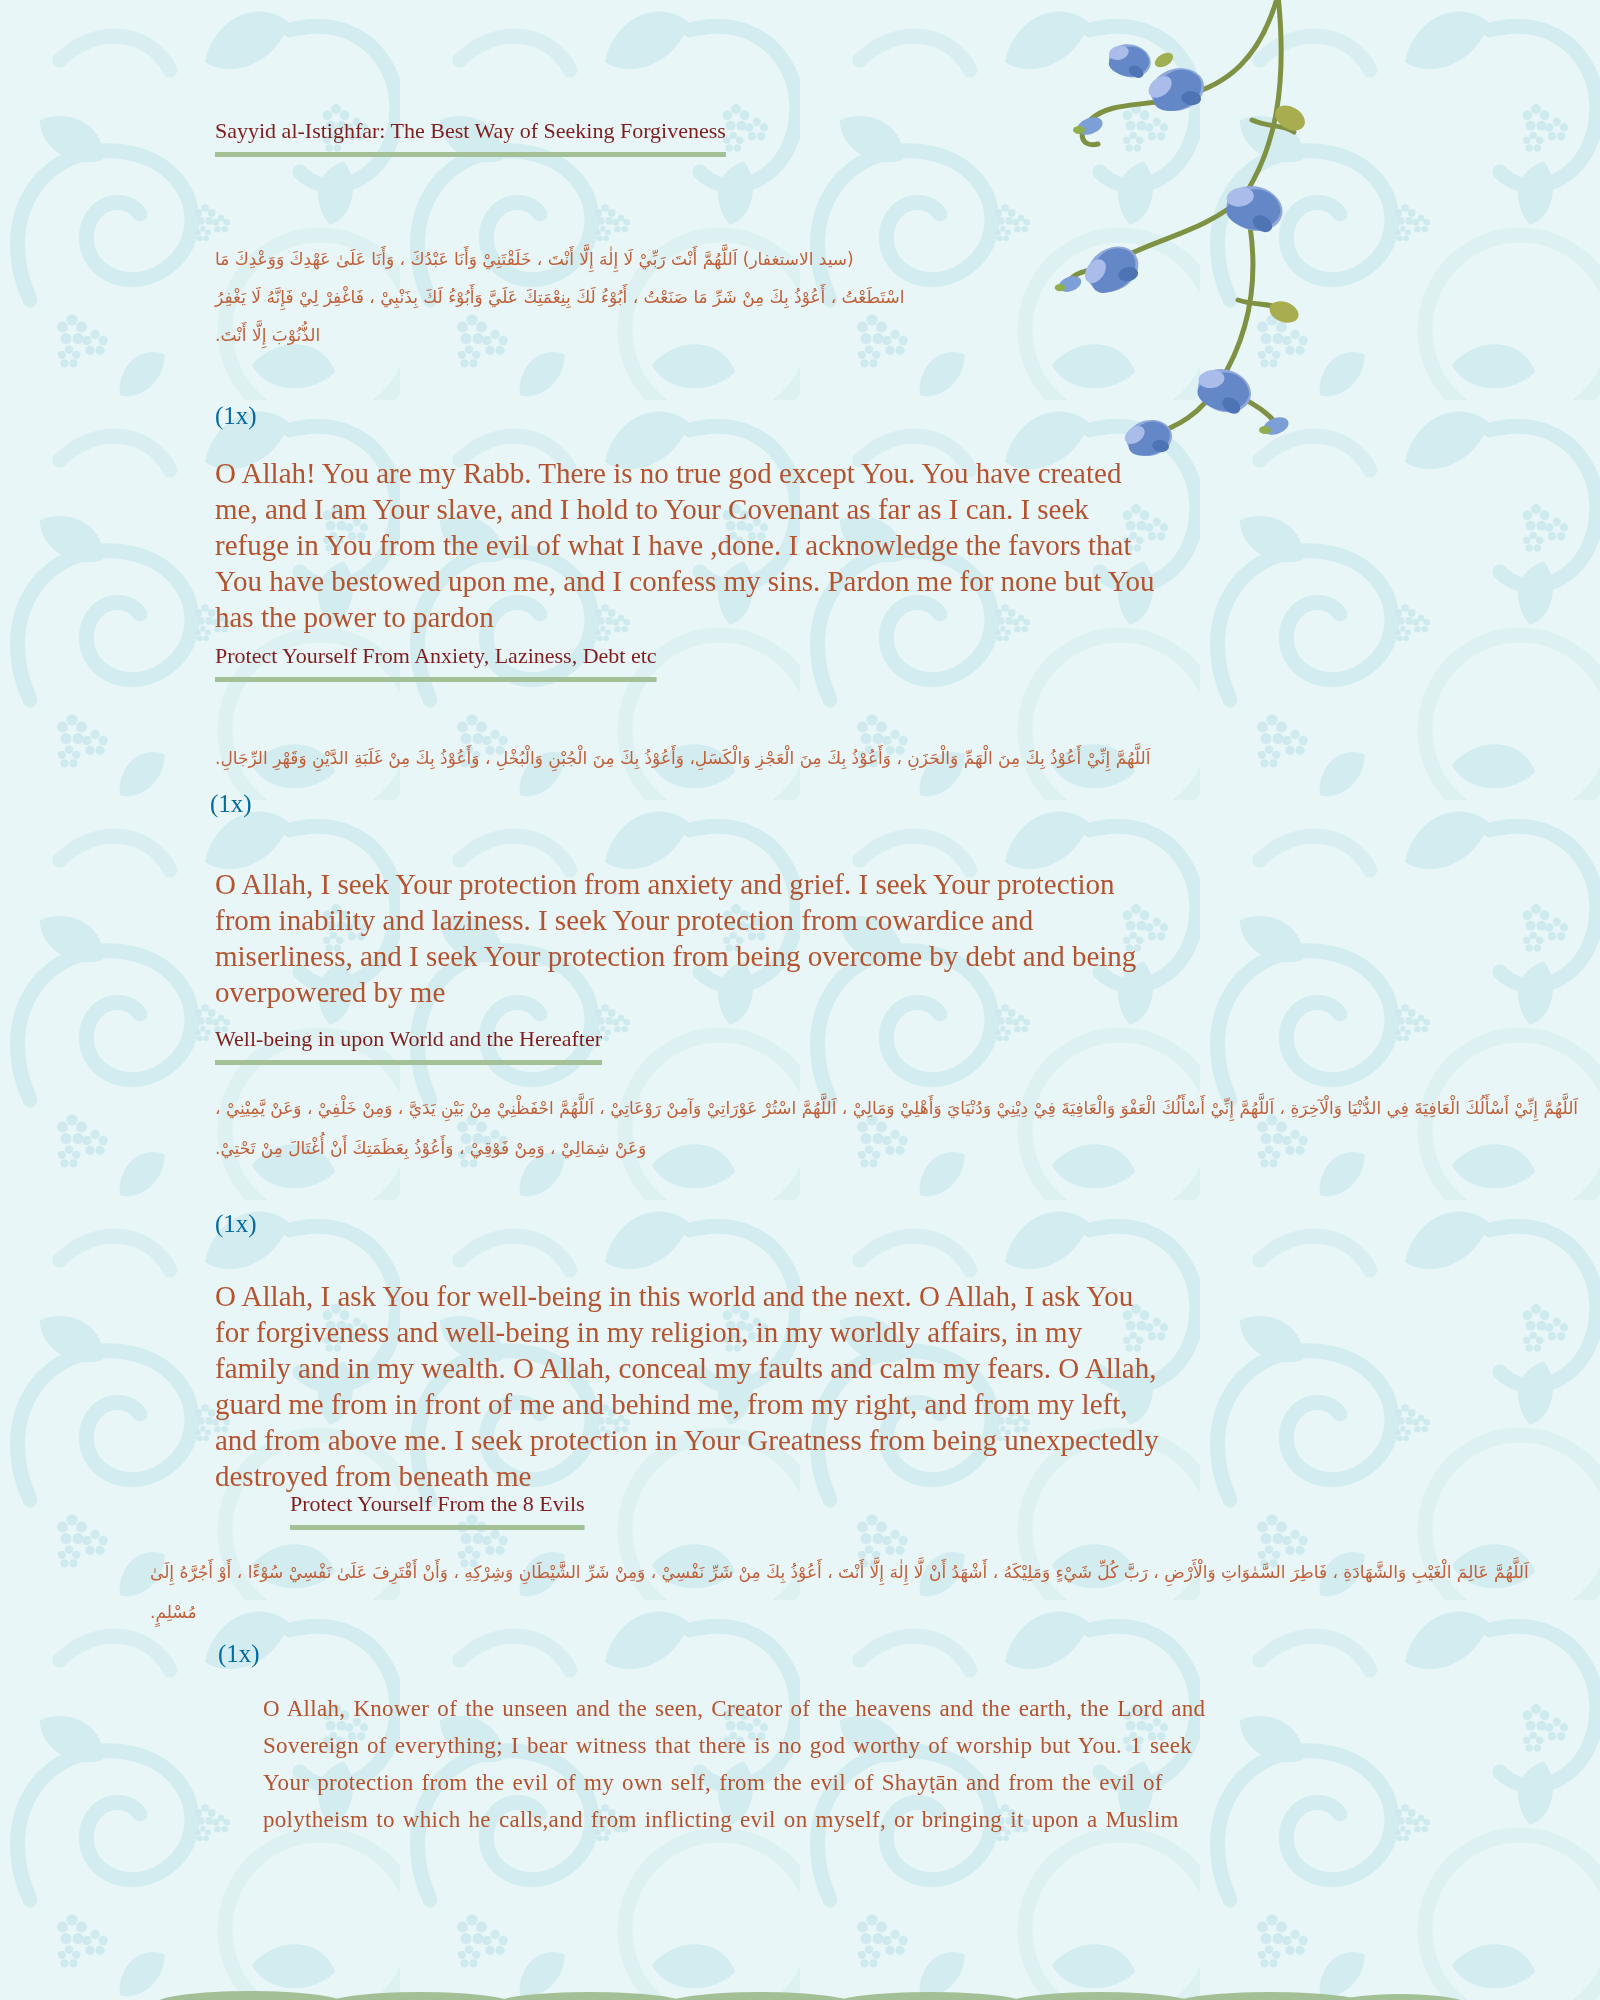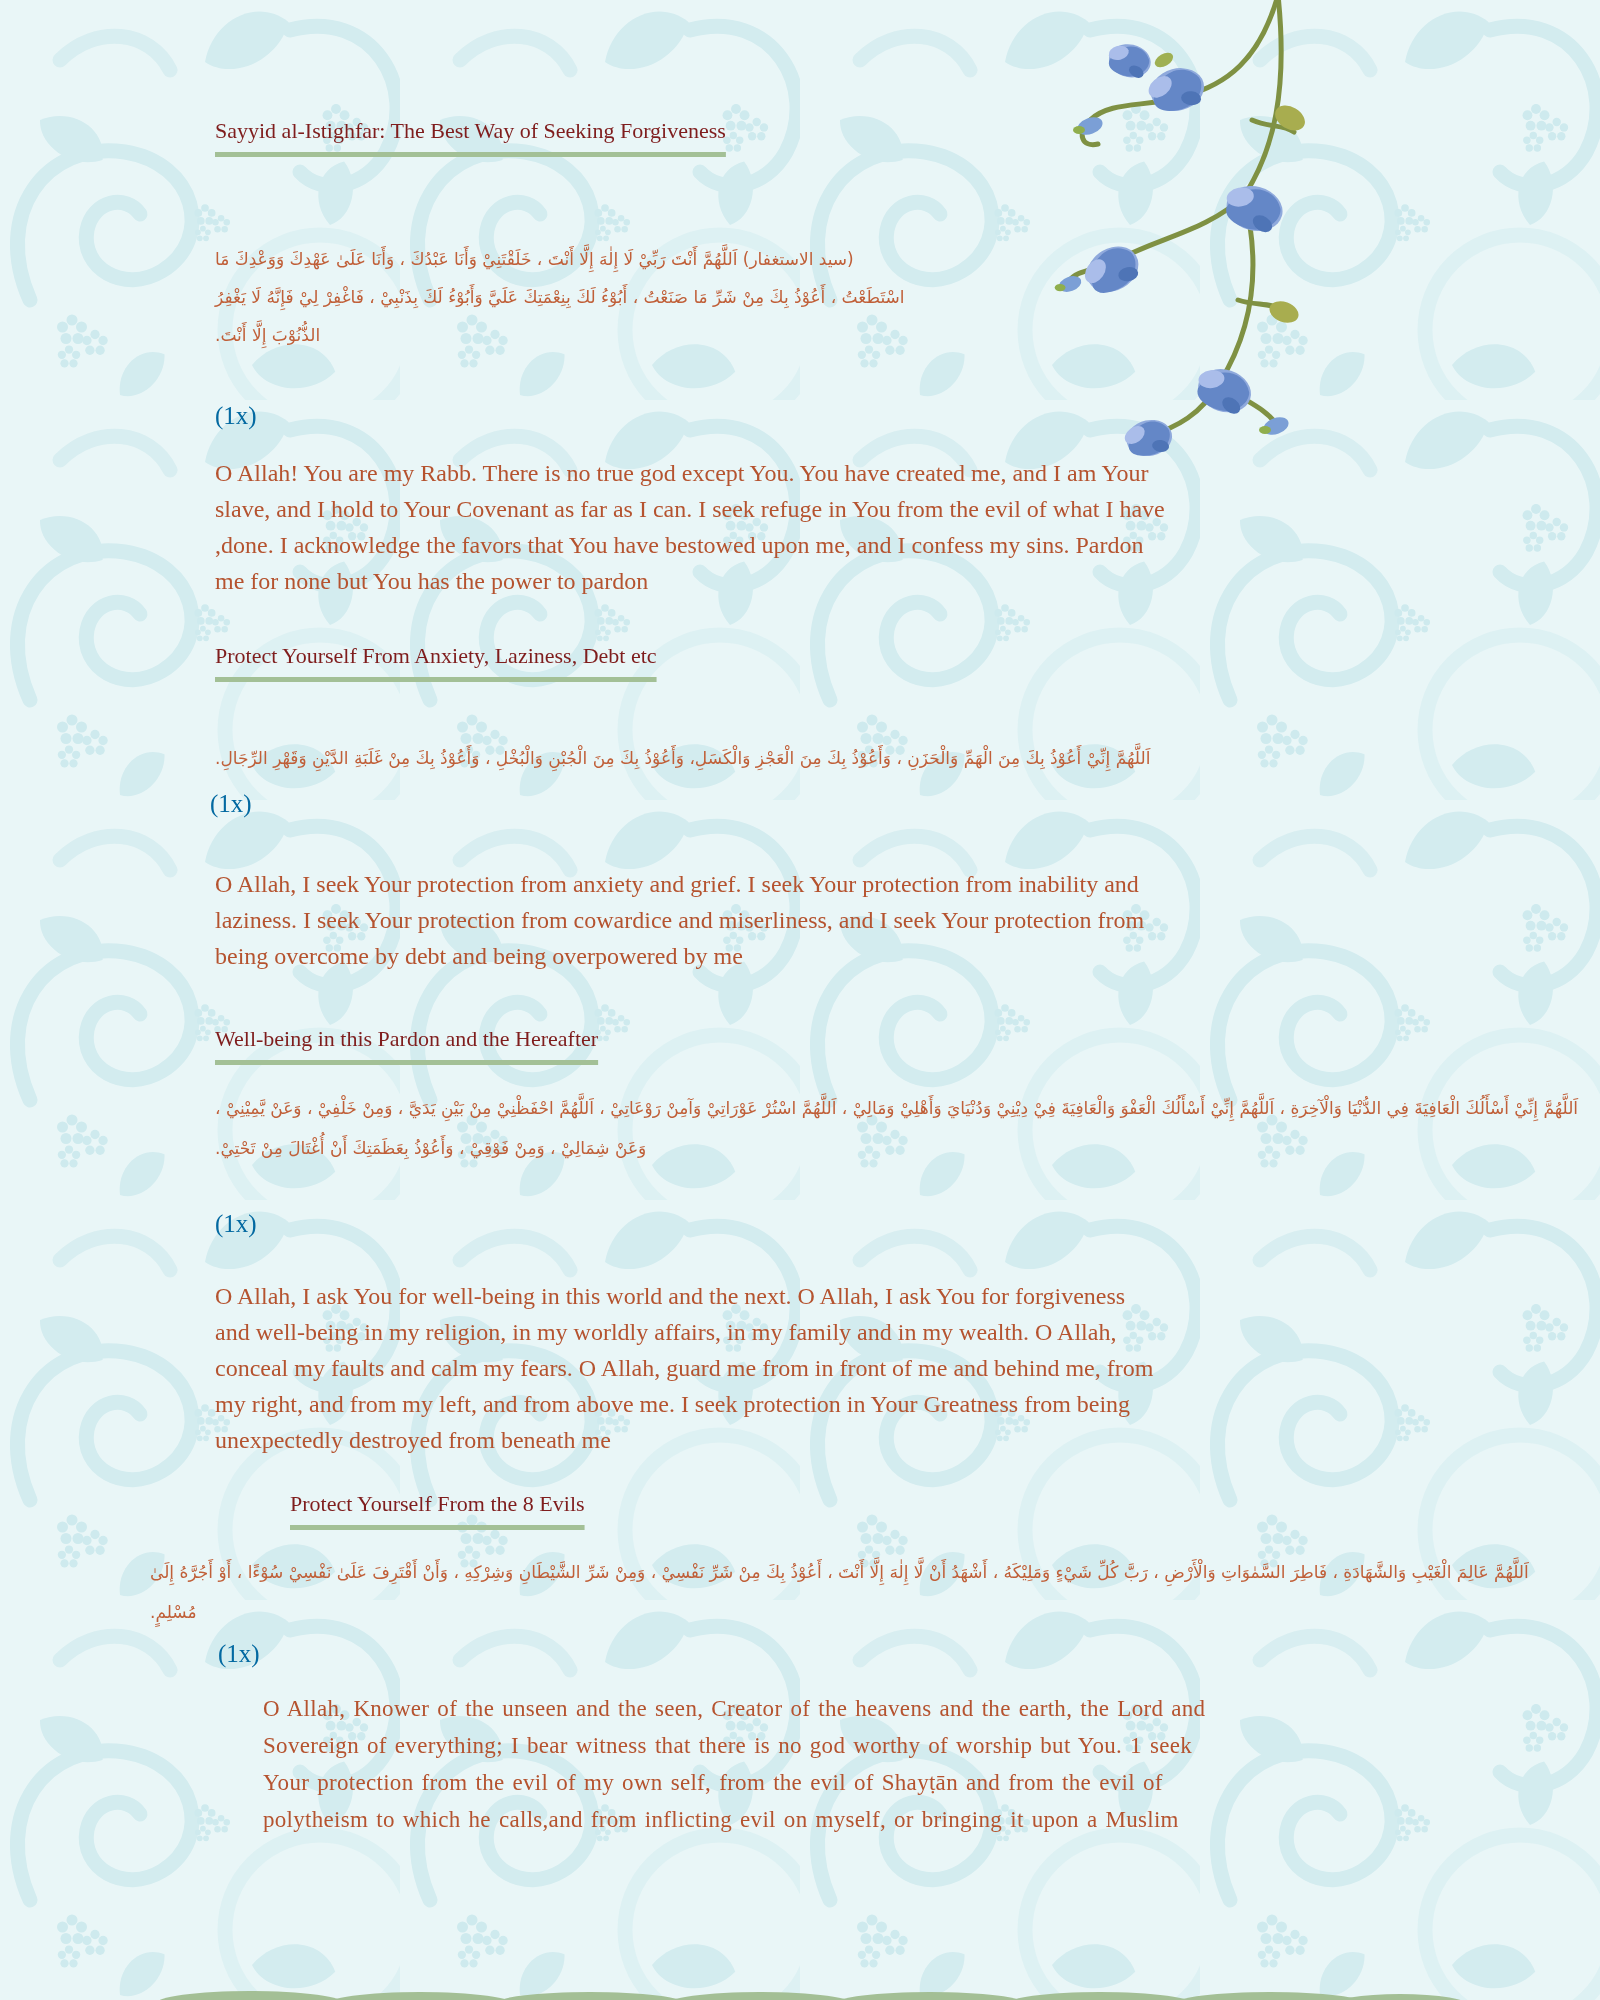--- a/index.html
+++ b/index.html
@@ -28,21 +28,21 @@
     font-family:"DejaVu Sans",sans-serif;
     font-size:17px;line-height:40px;
     color:#c05f38;
   }
   .repeat{
     font-family:Liberation Serif, serif;
     font-size:25px;line-height:28px;color:#0369a1;
   }
   .translation{
     font-family:"Liberation Serif",serif;
-    font-size:24px;line-height:36px;color:#b5532f;
+    font-size:29px;line-height:36px;color:#b5532f;
   }
   .translation.alt{font-size:23px;line-height:37px;letter-spacing:.3px;word-spacing:2px;}
 
   
   .s1h{top:95px;left:215px;width:640px;}
   .s1a{top:240px;left:215px;width:690px;line-height:38px;}
   .s1r{top:402px;left:215px;}
   .s1t{top:455px;left:215px;width:950px;}
   
   .s2h{top:638px;left:215px;}
@@ -168,21 +168,21 @@
   </section>
 
   <section>
     <h2 class="abs heading s2h">Protect Yourself From Anxiety, Laziness, Debt etc</h2>
     <p class="abs arabic s2a" lang="ar" dir="rtl">اَللَّهُمَّ إِنِّيْ أَعُوْذُ بِكَ مِنَ الْهَمِّ وَالْحَزَنِ ، وَأَعُوْذُ بِكَ مِنَ الْعَجْزِ وَالْكَسَلِ، وَأَعُوْذُ بِكَ مِنَ الْجُبْنِ وَالْبُخْلِ ، وَأَعُوْذُ بِكَ مِنْ غَلَبَةِ الدَّيْنِ وَقَهْرِ الرِّجَالِ.</p>
     <p class="abs repeat s2r">(1x)</p>
     <p class="abs translation s2t">O Allah, I seek Your protection from anxiety and grief. I seek Your protection from inability and laziness. I seek Your protection from cowardice and miserliness, and I seek Your protection from being overcome by debt and being overpowered by me</p>
   </section>
 
   <section>
-    <h2 class="abs heading s3h">Well-being in this Pardon and the Hereafter</h2>
+    <h2 class="abs heading s3h">Well-being in upon World and the Hereafter</h2>
     <p class="abs arabic s3a" lang="ar" dir="rtl">اَللَّهُمَّ إِنِّيْ أَسْأَلُكَ الْعَافِيَةَ فِي الدُّنْيَا وَالْآخِرَةِ ، اَللَّهُمَّ إِنِّيْ أَسْأَلُكَ الْعَفْوَ وَالْعَافِيَةَ فِيْ دِيْنِيْ وَدُنْيَايَ وَأَهْلِيْ وَمَالِيْ ، اَللَّهُمَّ اسْتُرْ عَوْرَاتِيْ وَآمِنْ رَوْعَاتِيْ ، اَللَّهُمَّ احْفَظْنِيْ مِنْ بَيْنِ يَدَيَّ ، وَمِنْ خَلْفِيْ ، وَعَنْ يَّمِيْنِيْ ، وَعَنْ شِمَالِيْ ، وَمِنْ فَوْقِيْ ، وَأَعُوْذُ بِعَظَمَتِكَ أَنْ أُغْتَالَ مِنْ تَحْتِيْ.</p>
     <p class="abs repeat s3r">(1x)</p>
     <p class="abs translation s3t">O Allah, I ask You for well-being in this world and the next. O Allah, I ask You for forgiveness and well-being in my religion, in my worldly affairs, in my family and in my wealth. O Allah, conceal my faults and calm my fears. O Allah, guard me from in front of me and behind me, from my right, and from my left, and from above me. I seek protection in Your Greatness from being unexpectedly destroyed from beneath me</p>
   </section>
 
   <section>
     <h2 class="abs heading s4h">Protect Yourself From the 8 Evils</h2>
     <p class="abs arabic s4a" lang="ar" dir="rtl">اَللَّهُمَّ عَالِمَ الْغَيْبِ وَالشَّهَادَةِ ، فَاطِرَ السَّمٰوَاتِ وَالْأَرْضِ ، رَبَّ كُلِّ شَيْءٍ وَمَلِيْكَهُ ، أَشْهَدُ أَنْ لَّا إِلٰهَ إِلَّا أَنْتَ ، أَعُوْذُ بِكَ مِنْ شَرِّ نَفْسِيْ ، وَمِنْ شَرِّ الشَّيْطَانِ وَشِرْكِهِ ، وَأَنْ أَقْتَرِفَ عَلَىٰ نَفْسِيْ سُوْءًا ، أَوْ أَجُرَّهُ إِلَىٰ مُسْلِمٍ.</p>
     <p class="abs repeat s4r">(1x)</p>
     <p class="abs translation alt s4t">O Allah, Knower of the unseen and the seen, Creator of the heavens and the earth, the Lord and Sovereign of everything; I bear witness that there is no god worthy of worship but You. 1 seek Your protection from the evil of my own self, from the evil of Shayṭān and from the evil of polytheism to which he calls,and from inflicting evil on myself, or bringing it upon a Muslim</p>

